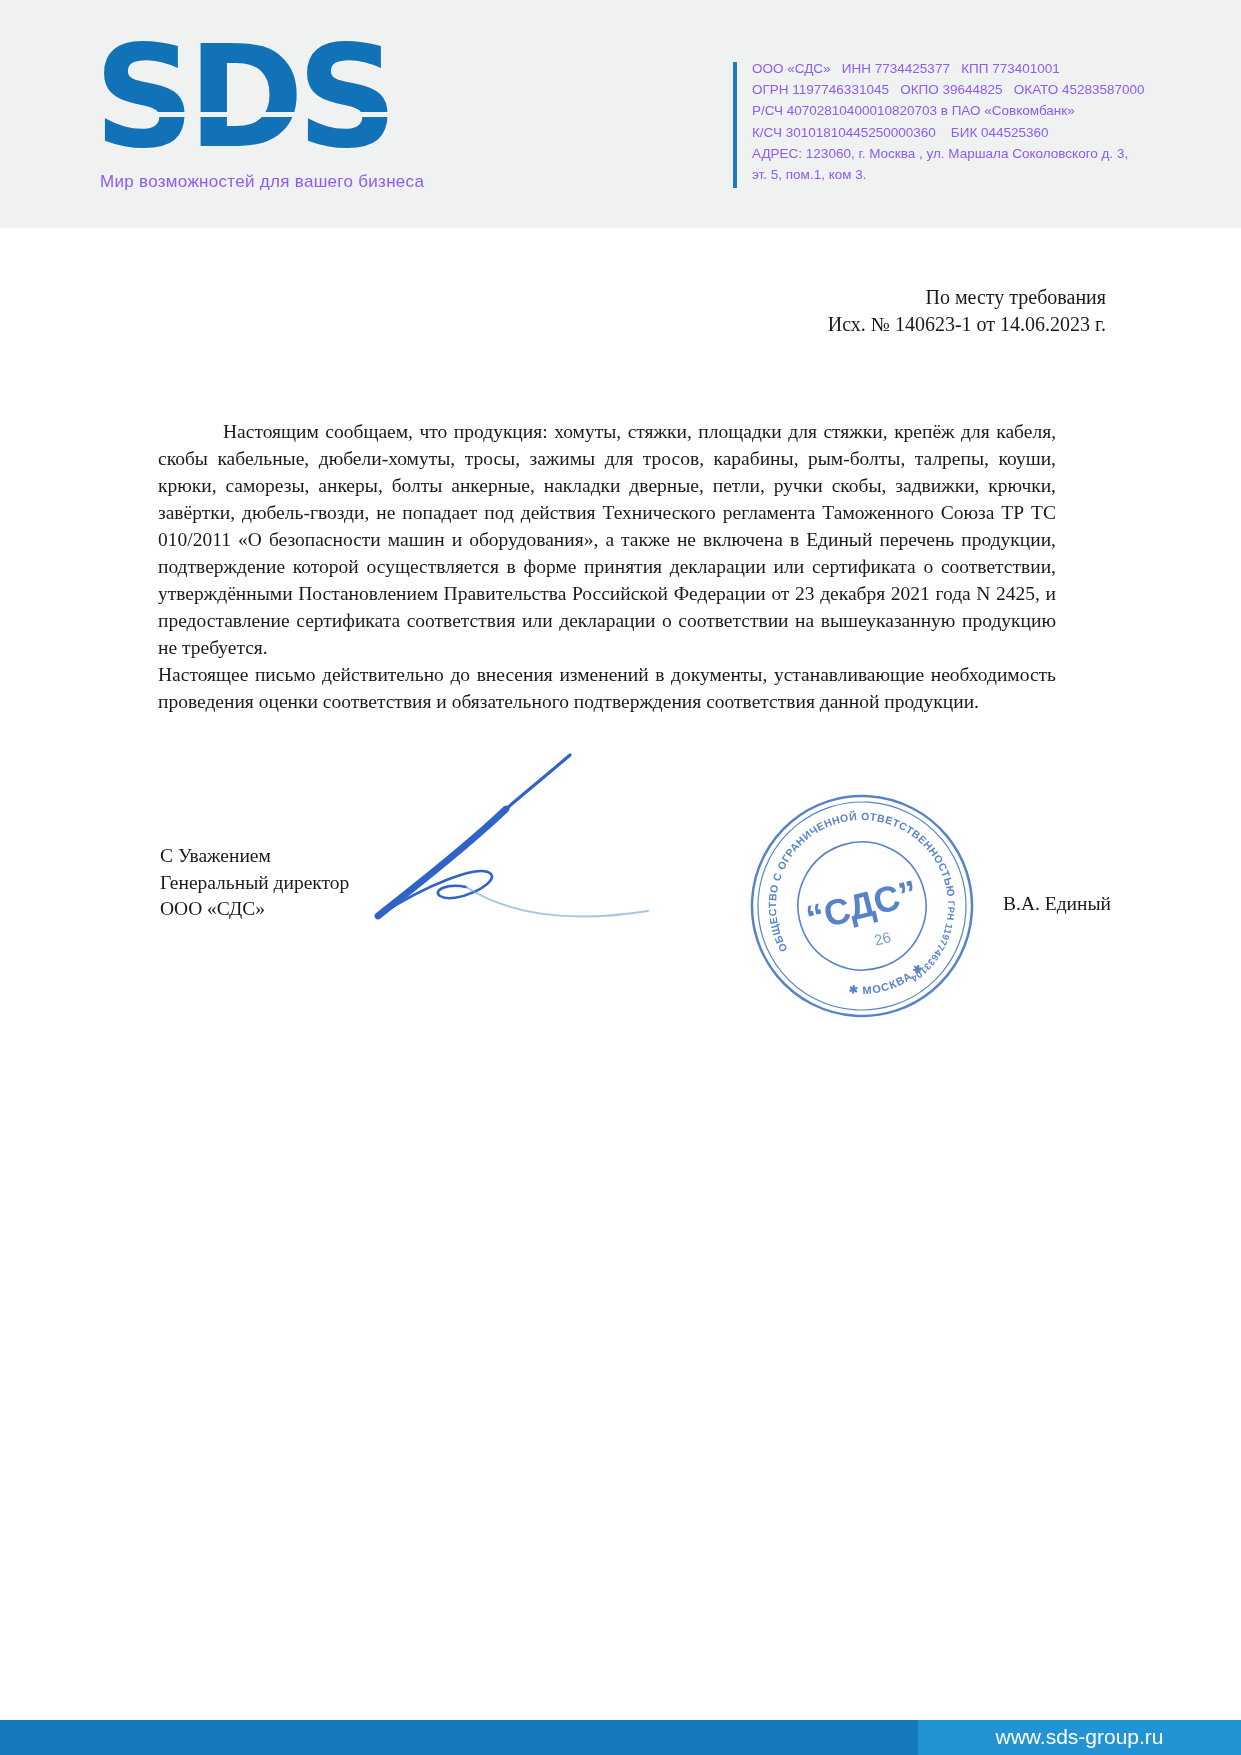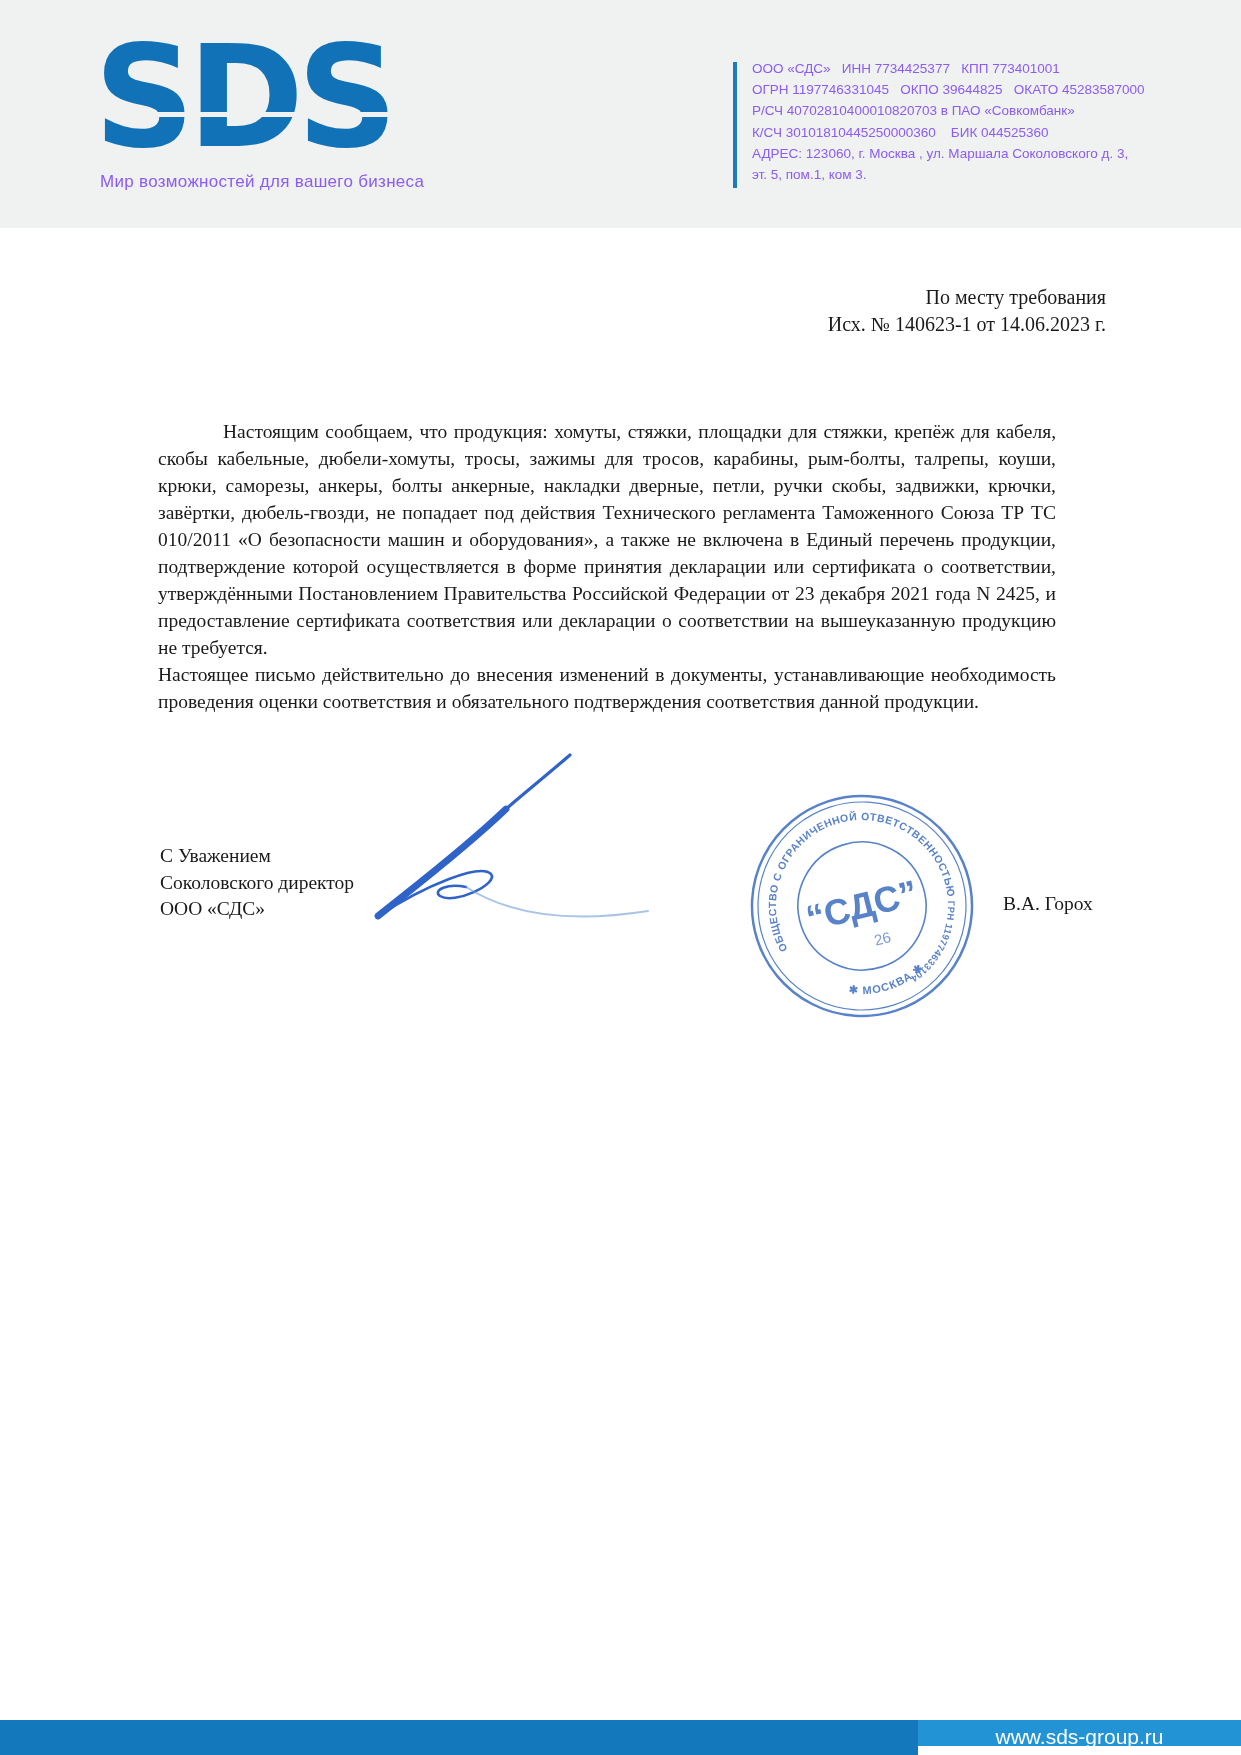--- a/index.html
+++ b/index.html
@@ -72,21 +72,21 @@
   .stamp-ring-text{
     font-family:"Liberation Sans", sans-serif;
     font-weight:700;fill:#4b79c4;
   }
   
   #footer-bar-dark{
     position:absolute;left:0;top:1720px;width:918px;height:35px;
     background:#1478bd;
   }
   #footer-bar-light{
-    position:absolute;left:918px;top:1720px;width:323px;height:26px;
+    position:absolute;left:918px;top:1720px;width:323px;height:35px;
     background:#2294d6;
   }
   #footer-url{
     display:block;width:323px;text-align:center;line-height:34px;
     font-family:"Liberation Sans", sans-serif;
     font-size:21px;color:#ffffff;
   }
 </style>
 </head>
 <body>
@@ -113,32 +113,32 @@
     <div>Исх. № 140623-1 от 14.06.2023 г.</div>
   </div>
 
   <div id="letter-body">
     <p id="paragraph-1">Настоящим сообщаем, что продукция: хомуты, стяжки, площадки для стяжки, крепёж для кабеля, скобы кабельные, дюбели-хомуты, тросы, зажимы для тросов, карабины, рым-болты, талрепы, коуши, крюки, саморезы, анкеры, болты анкерные, накладки дверные, петли, ручки скобы, задвижки, крючки, завёртки, дюбель-гвозди, не попадает под действия Технического регламента Таможенного Союза ТР ТС 010/2011 «О безопасности машин и оборудования», а также не включена в Единый перечень продукции, подтверждение которой осуществляется в форме принятия декларации или сертификата о соответствии, утверждёнными Постановлением Правительства Российской Федерации от 23 декабря 2021 года N 2425, и предоставление сертификата соответствия или декларации о соответствии на вышеуказанную продукцию не требуется.</p>
     <p id="paragraph-2">Настоящее письмо действительно до внесения изменений в документы, устанавливающие необходимость проведения оценки соответствия и обязательного подтверждения соответствия данной продукции.</p>
   </div>
 
   <div id="signature-block">
     <div>С Уважением</div>
-    <div>Соколовского директор</div>
+    <div>Генеральный директор</div>
     <div>ООО «СДС»</div>
   </div>
 
   <svg id="signature-ink" width="330" height="210" viewBox="0 0 330 210">
     <path d="M 240 20 C 212 44 192 60 176 74" fill="none" stroke="#2f63c8" stroke-width="3.2" stroke-linecap="round"></path>
     <path d="M 176 74 C 132 116 84 152 48 181" fill="none" stroke="#2f63c8" stroke-width="6.8" stroke-linecap="round"></path>
     <path d="M 48 181 C 96 150 150 128 161 139 C 169 149 124 170 110 161 C 102 155 118 148 136 152" fill="none" stroke="#2f63c8" stroke-width="2.6" stroke-linecap="round"></path>
     <path d="M 136 152 C 180 180 242 188 318 176" fill="none" stroke="#6f9cd6" stroke-width="2" stroke-linecap="round" opacity="0.6"></path>
   </svg>
 
-  <div id="signatory-name">В.А. Горох</div>
+  <div id="signatory-name">В.А. Единый</div>
 
   <svg id="company-stamp" width="232" height="232" viewBox="0 0 232 232">
     <g transform="rotate(-18 116 116)">
       <circle cx="116" cy="116" r="110" fill="none" stroke="#4b79c4" stroke-width="2.5"></circle>
       <circle cx="116" cy="116" r="104" fill="none" stroke="#4b79c4" stroke-width="1.2"></circle>
       <circle cx="116" cy="116" r="64" fill="none" stroke="#4b79c4" stroke-width="1.6"></circle>
       <defs>
         <path id="arc-top" d="M 31.3 130.9 A 86 86 0 1 1 200.7 130.9"></path>
         <path id="arc-right" d="M 200.1 133.9 A 86 86 0 0 1 138.3 199.1"></path>
         <path id="arc-bottom" d="M 59.4 183.4 A 88 88 0 0 0 172.6 183.4"></path>

